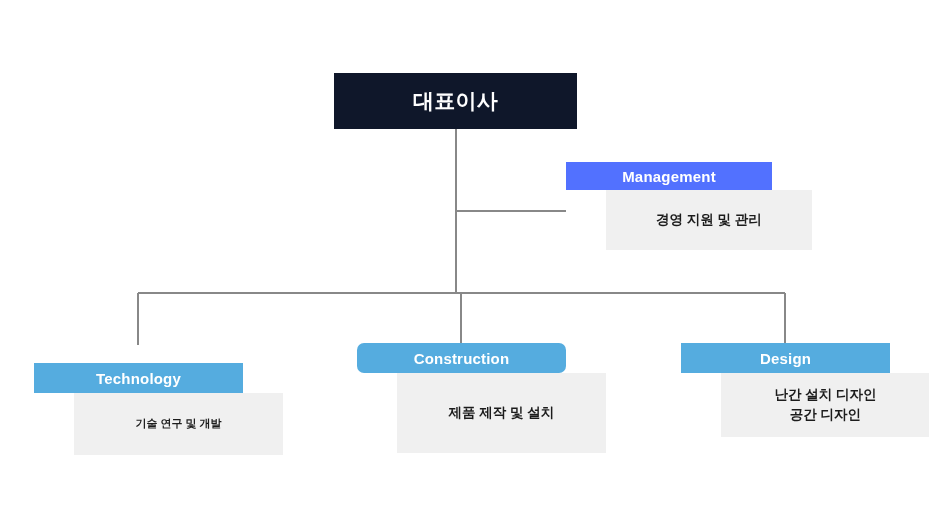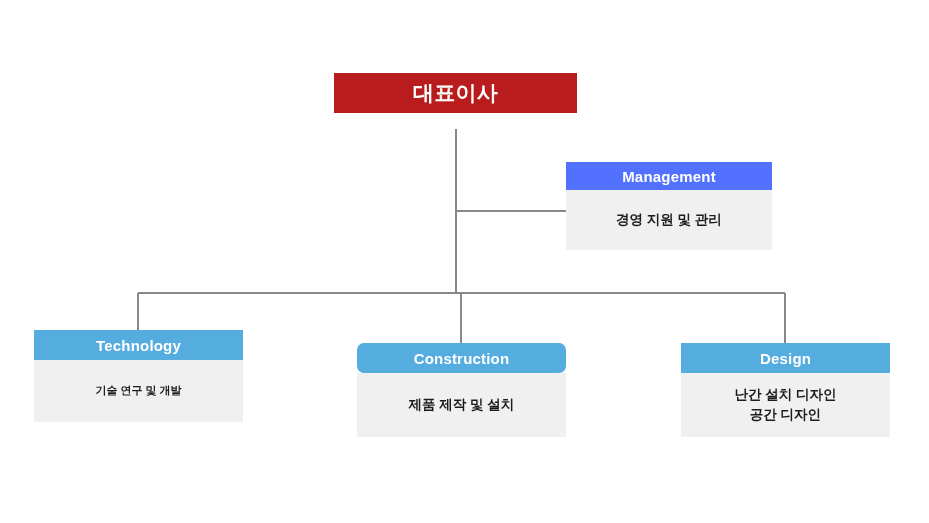--- a/index.html
+++ b/index.html
@@ -46,36 +46,37 @@
     width: 100%;
     background: #f0f0f0;
     display: flex;
     flex-direction: column;
     align-items: center;
     justify-content: center;
     text-align: center;
     color: #1c1c1c;
     font-weight: bold;
     line-height: 1.45;
+    margin-left: 40px;
   }
   .node-body .body-line {
     display: block;
     white-space: nowrap;
   }
 
   
   #node-ceo {
     left: 334px;
     top: 73px;
     width: 243px;
     height: 56px;
   }
   #node-ceo .node-header {
-    height: 40px;
-    background: #b91c1c;
+    height: 56px;
+    background: #0f172a;
     font-size: 21px;
   }
 
   
   #node-management {
     left: 566px;
     top: 162px;
     width: 206px;
     height: 94px;
   }
@@ -85,21 +86,21 @@
     font-size: 15px;
   }
   #node-management .node-body {
     height: 60px;
     font-size: 13.5px;
   }
 
   
   #node-technology {
     left: 34px;
-    top: 330px;
+    top: 363px;
     width: 209px;
     height: 92px;
   }
   #node-technology .node-header {
     height: 30px;
     background: #55acdf;
     font-size: 15px;
   }
   #node-technology .node-body {
     height: 62px;
@@ -112,21 +113,21 @@
     width: 209px;
     height: 94px;
   }
   #node-construction .node-header {
     height: 30px;
     background: #55acdf;
     font-size: 15px;
     border-radius: 7px;
   }
   #node-construction .node-body {
-    height: 64px;
+    height: 80px;
     font-size: 13.5px;
   }
 
   #node-design {
     left: 681px;
     top: 343px;
     width: 209px;
     height: 94px;
     border-radius: 6px;
   }

